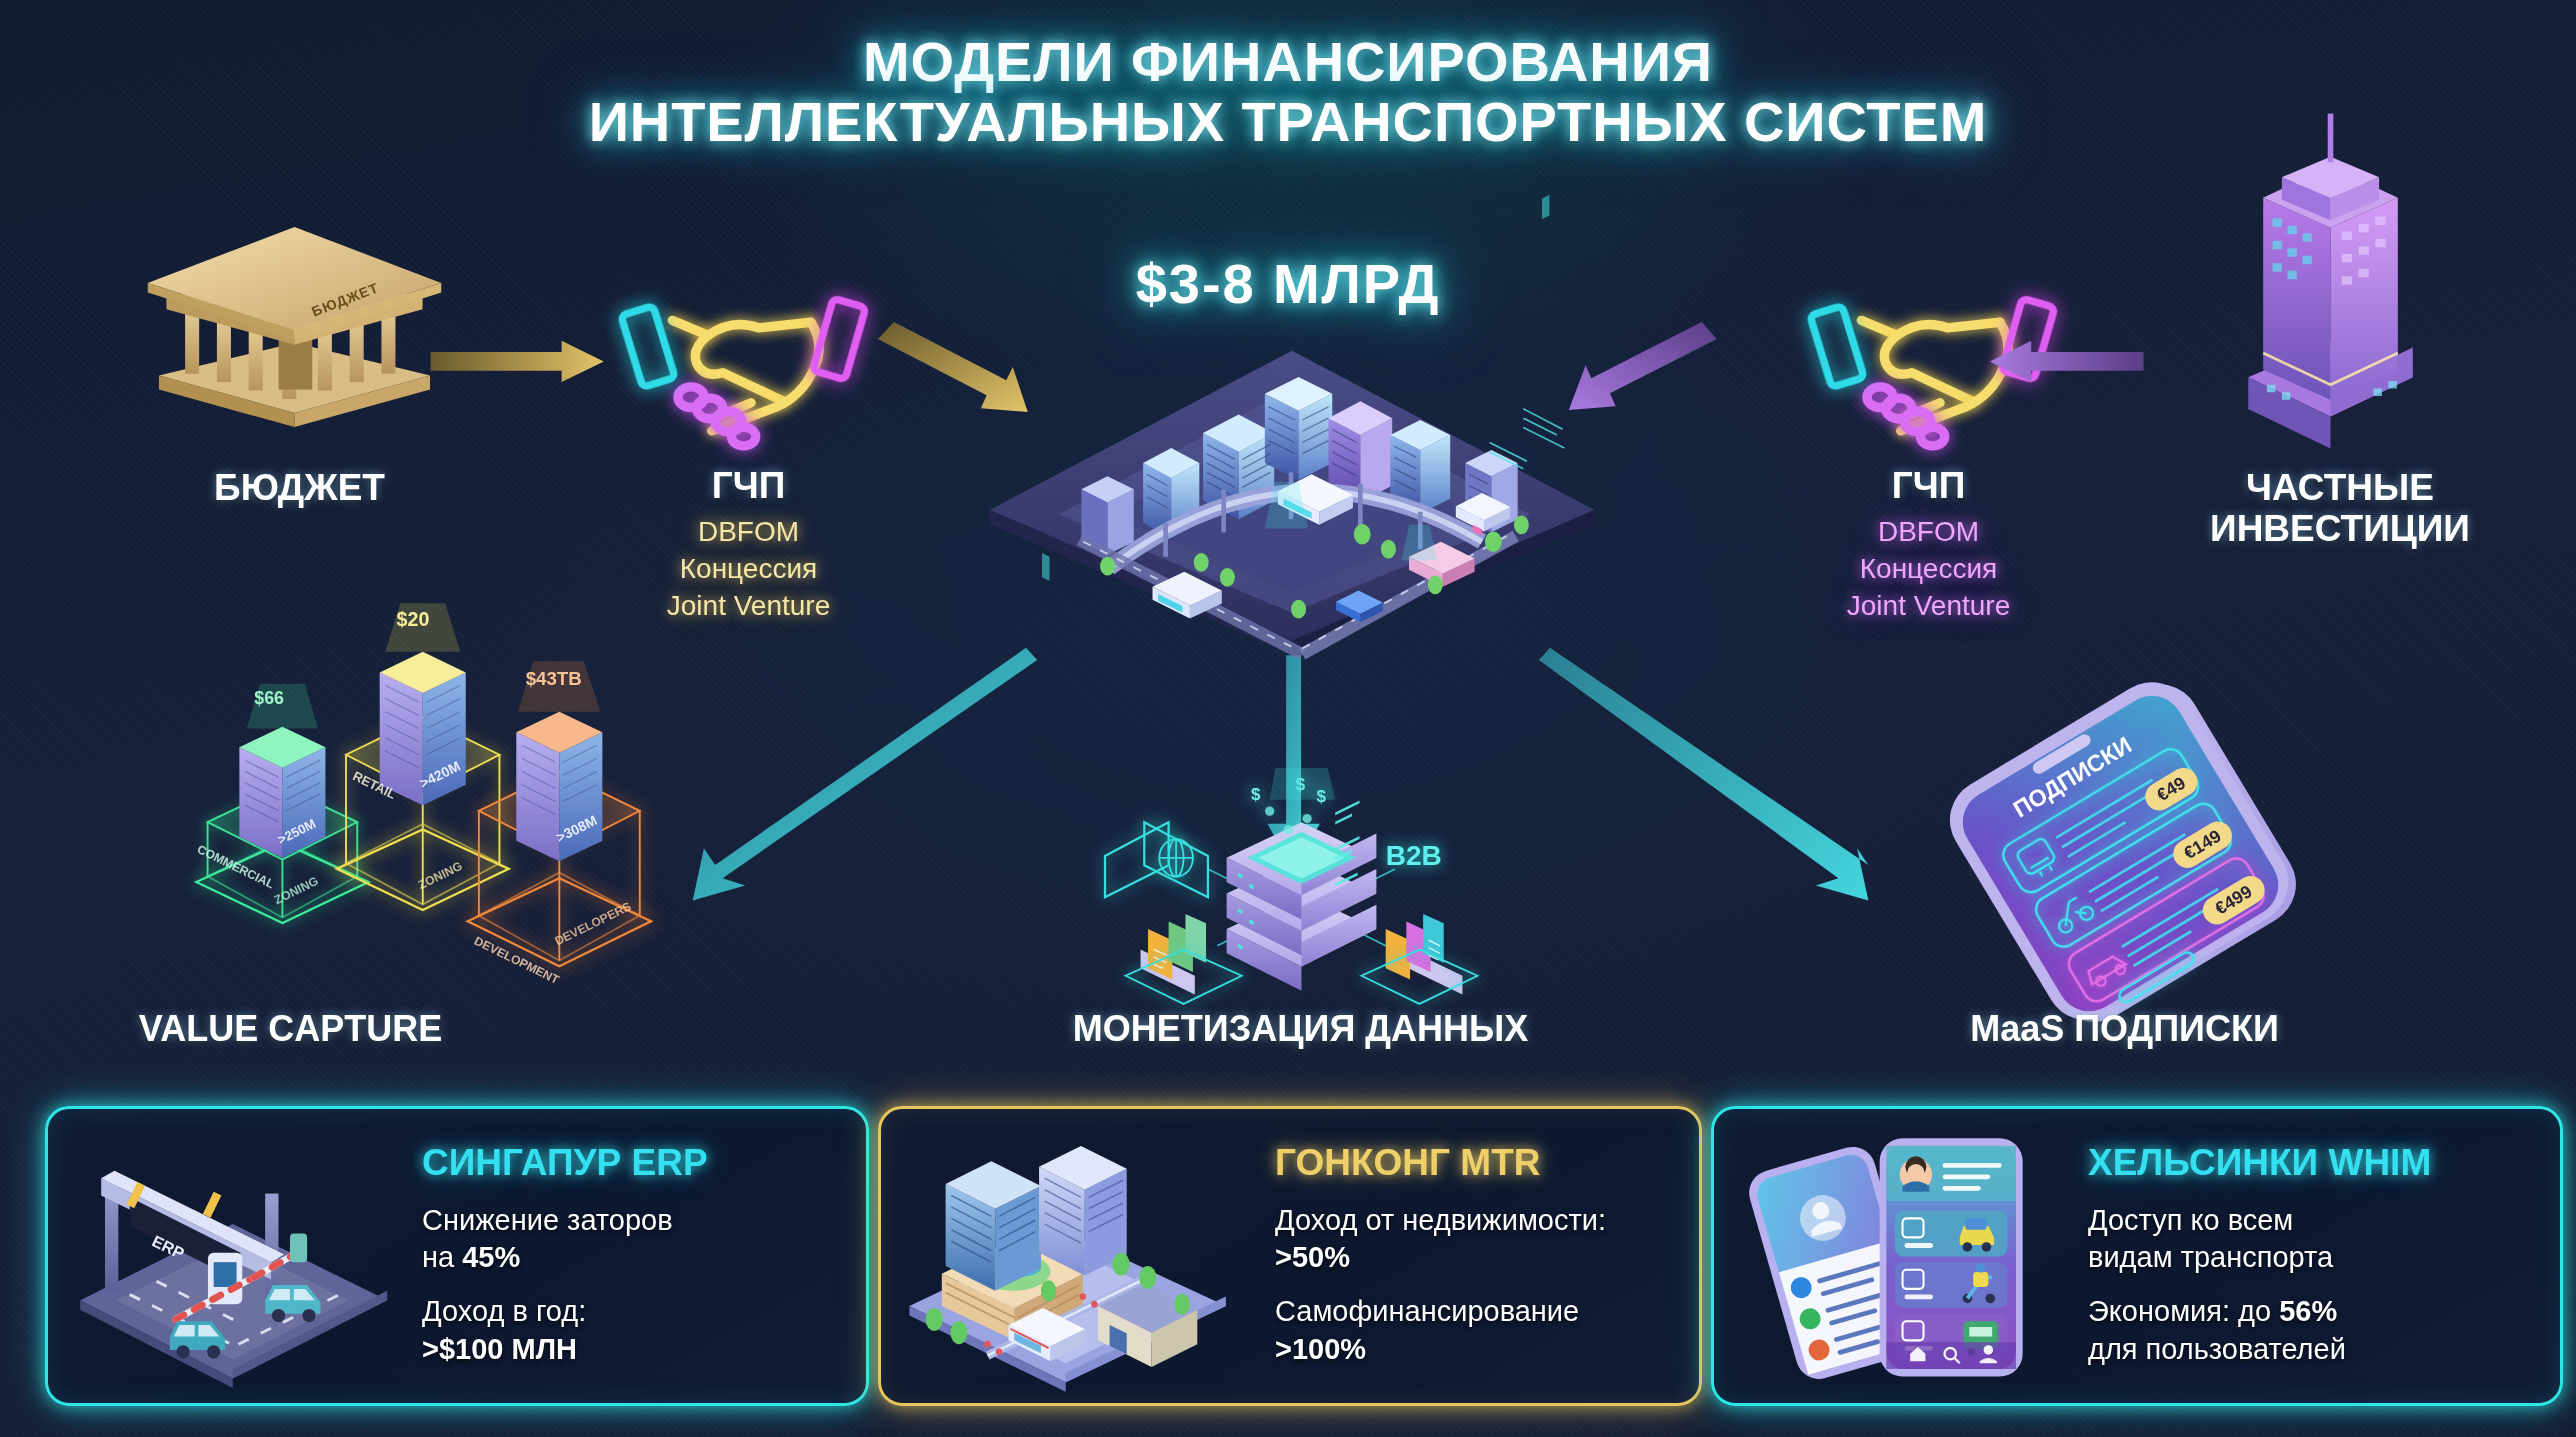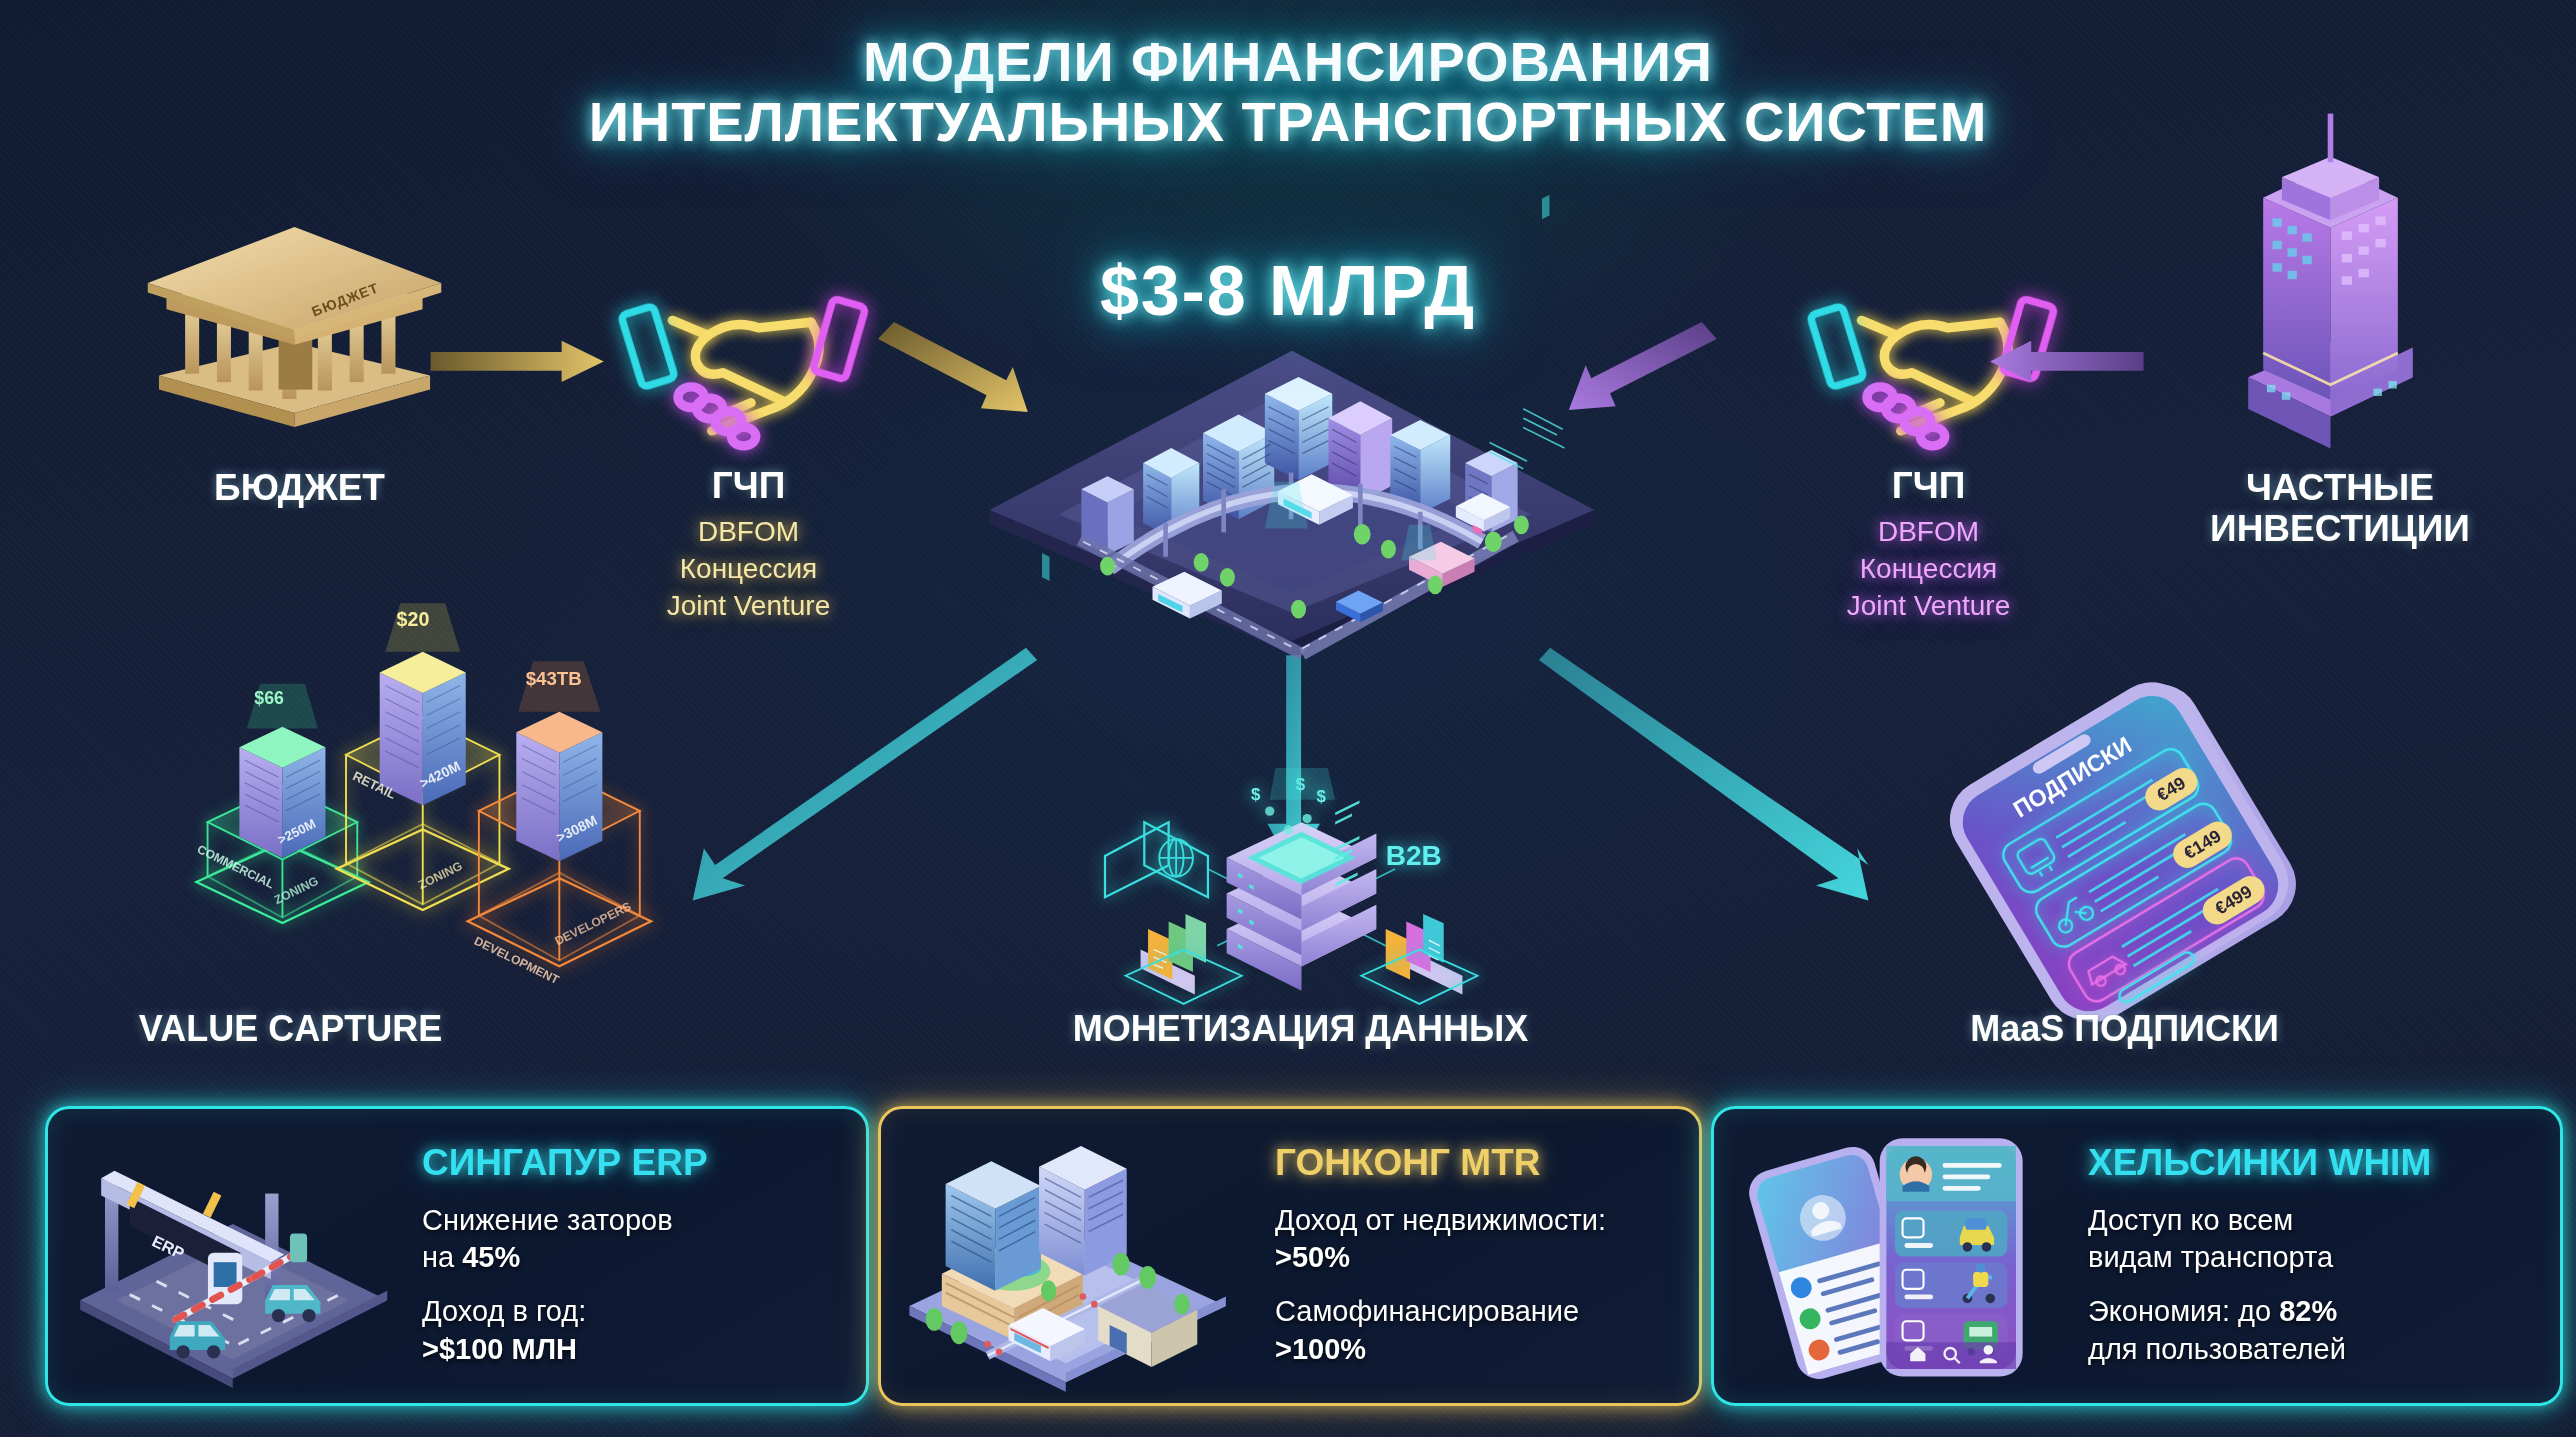--- a/index.html
+++ b/index.html
@@ -18,21 +18,21 @@
     pointer-events:none; }
 
   
   #title { position:absolute; top:32px; left:0; width:100%; text-align:center; z-index:8; }
   #title .ln { display:block; color:#ffffff; font-weight:bold; letter-spacing:0.9px;
     font-size:56px; line-height:1.08;
     text-shadow:0 0 13px #7fe9f2, 0 0 32px #2bb8cc, 0 0 62px rgba(43,184,204,.65), 0 2.8px 4.7px rgba(0,0,0,.6); }
 
   
   #bignum { position:absolute; top:251px; left:0; width:100%; text-align:center; z-index:9;
-    color:#fff; font-size:70px; font-weight:bold; letter-spacing:1.9px;
+    color:#fff; font-size:56px; font-weight:bold; letter-spacing:1.9px;
     text-shadow:0 0 15px #6ef0f5, 0 0 37px #25c6d8, 0 0 73px rgba(37,198,216,.6); }
 
   
   .cap { color:#ffffff; font-weight:bold; text-align:center; line-height:1.1;
     text-shadow:0 0 9.4px rgba(160,220,255,.55), 0 2.8px 5.6px rgba(0,0,0,.75); }
   .sublist { text-align:center; line-height:1.32; font-size:28px; }
   .sublist div { white-space:nowrap; }
   .gold  { color:#f5e7a8; text-shadow:0 0 11.2px rgba(235,200,90,.8), 0 0 26px rgba(215,175,60,.45); }
   .mag   { color:#f0a8ff; text-shadow:0 0 11.2px rgba(215,110,255,.85), 0 0 28px rgba(175,70,235,.5); }
 
@@ -1003,18 +1003,18 @@
       </g>
     </svg>
   </div>
   <div class="card-body">
     <div class="card-title t-cyan">ХЕЛЬСИНКИ WHIM</div>
     <div class="card-p">
       <span>Доступ ко всем</span><br>
       <span>видам транспорта</span>
     </div>
     <div class="card-p">
-      <span>Экономия: до </span><b>82%</b><br>
+      <span>Экономия: до </span><b>56%</b><br>
       <span>для пользователей</span>
     </div>
   </div>
 </div>
 
 
 </body></html>

